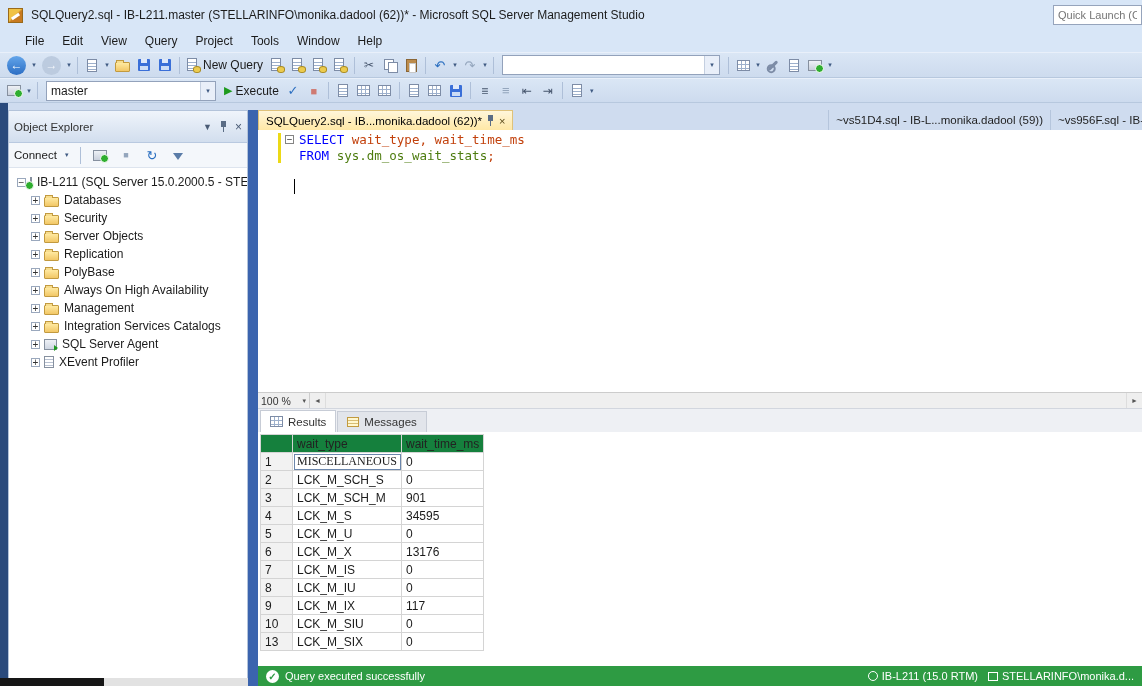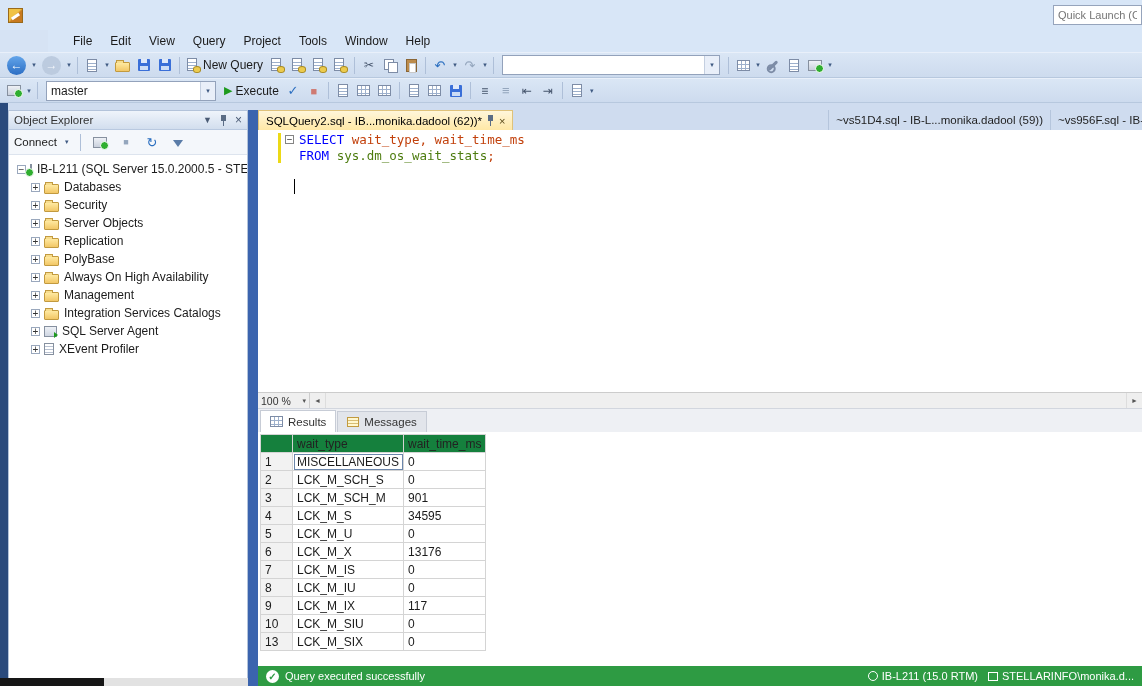--- a/index.html
+++ b/index.html
@@ -7,21 +7,21 @@
   body{font-family:"Liberation Sans",sans-serif;font-size:12px;color:#1b1b1b;background:#d6e3f4;position:relative;}
 
   
   .titlebar{height:30px;background:#d8e6f7;display:flex;align-items:center;padding-left:8px;}
   .app-icon{width:15px;height:15px;background:linear-gradient(135deg,#f0c244 0 45%,#c87a20 55% 100%);border:1px solid #9a6a1a;position:relative;}
   .app-icon::after{content:'';position:absolute;left:2px;top:6px;width:9px;height:3px;background:#fff;transform:rotate(-35deg);}
   .title-text{margin-left:8px;font-size:12px;white-space:nowrap;}
   .quick-launch{margin-left:auto;width:89px;height:20px;border:1px solid #96a4bc;background:#fff;font-family:"Liberation Sans",sans-serif;font-size:11px;color:#666;padding:0 4px;outline:none;}
 
   
-  .menubar{height:22px;display:flex;align-items:center;background:#d8e6f7;padding-left:16px;margin-left:48px;}
+  .menubar{height:22px;display:flex;align-items:center;background:#d8e6f7;padding-left:16px;}
   .menu-item{padding:3px 9px;cursor:default;}
 
   
   .toolbar{display:flex;align-items:center;background:linear-gradient(#dae6f5,#cddbee);border-top:1px solid #e9f0fa;border-bottom:1px solid #b7c8de;padding:0 4px;gap:1px;}
   #toolbar1{height:26px;}
   #toolbar2{height:25px;}
   .tbtn{height:22px;min-width:20px;display:flex;align-items:center;justify-content:center;padding:0 2px;border:1px solid transparent;}
   .tsep{width:1px;height:17px;background:#aebfd8;margin:0 3px;}
   .tcaret{font-size:7px;color:#3f5a82;width:8px;text-align:center;}
   .nav-c{width:19px;height:19px;border-radius:50%;color:#fff;font-size:12px;line-height:19px;text-align:center;}
@@ -65,21 +65,21 @@
   .i-wrench{width:12px;height:3px;background:#7d8ca6;transform:rotate(-45deg);border-radius:2px;position:relative;}
   .i-wrench::after{content:'';position:absolute;left:-2px;top:-2px;width:5px;height:5px;border:2px solid #7d8ca6;border-radius:50%;background:transparent;}
 
   
   .main{display:flex;height:583px;padding-top:7px;background:#cfdcef;position:relative;}
   .edge{width:8px;margin-top:-7px;background:#2a4a7c;}
   .splitter{width:10px;background:#3b64ae;}
 
   
   .oe{width:240px;display:flex;flex-direction:column;border:1px solid #b3c3da;border-bottom:none;background:#fff;}
-  .oe-header{height:19px;background:linear-gradient(#eff4fb,#d2deee);border-bottom:1px solid #b9c9e0;display:flex;align-items:center;padding:0 5px;font-size:11.5px;color:#333;}
+  .oe-header{height:32px;background:linear-gradient(#eff4fb,#d2deee);border-bottom:1px solid #b9c9e0;display:flex;align-items:center;padding:0 5px;font-size:11.5px;color:#333;}
   .oe-hicons{margin-left:auto;display:flex;align-items:center;gap:7px;}
   .oe-hicon{font-size:9px;color:#4a5b75;}
   .oe-connect{height:25px;display:flex;align-items:center;background:#f4f7fb;border-bottom:1px solid #dde4ee;padding:0 5px;gap:6px;font-size:11.5px;}
   .oe-tree{flex:1;background:#fff;padding-top:5px;overflow:hidden;}
   .titem{height:18px;display:flex;align-items:center;white-space:nowrap;overflow:hidden;font-size:12px;}
   .titem.root{padding-left:8px;}
   .titem.child{padding-left:22px;}
   .expander{flex:0 0 9px;width:9px;height:9px;border:1px solid #9aa8bd;background:#fff;color:#333;font-size:10px;line-height:7px;text-align:center;margin-right:4px;}
   .t-label{margin-left:5px;}
   .i-agent{width:13px;height:11px;background:linear-gradient(#eef1f6,#cfd6e2);border:1px solid #86909f;position:relative;}
@@ -116,36 +116,37 @@
   .rtab.active{background:#fff;height:22px;}
 
   .rpane{flex:1;background:#fff;padding:2px 0 0 2px;overflow:hidden;}
   table.grid{border-collapse:collapse;font-size:12px;table-layout:fixed;}
   .grid th,.grid td{border:1px solid #d4d4d4;height:18px;padding:0 4px;font-weight:normal;text-align:left;overflow:hidden;white-space:nowrap;}
   .grid th{background:#15803d;color:#222;}
   .grid td.rownum{background:#f2f2f2;width:32px;}
   .grid col.c-num{width:32px;}
   .grid col.c-type{width:106px;}
   .grid col.c-ms{width:76px;}
-  .cell-focus{outline:1px solid #6b86ab;outline-offset:-2px;}
+  .cell-focus{outline:1px solid #6b86ab;outline-offset:-2px;font-family:Liberation Serif, serif;}
 
   .statusbar{height:20px;background:#2e9b43;display:flex;align-items:center;gap:6px;padding:0 8px;color:#fff;font-size:11px;white-space:nowrap;overflow:hidden;}
   .check-circle{width:13px;height:13px;border-radius:50%;background:#fff;color:#2e9b43;font-size:10px;line-height:13px;text-align:center;font-weight:bold;flex:0 0 13px;}
   .sb-right{margin-left:auto;display:flex;align-items:center;gap:10px;}
   .sb-icon{width:10px;height:9px;border:1px solid #fff;background:transparent;}
   .sb-icon.round{border-radius:50%;width:10px;height:10px;}
 
   .oe-scroll-track{position:absolute;left:0;bottom:0;width:248px;height:8px;background:#e2e2e2;z-index:5;}
   .oe-scroll-thumb{width:104px;height:8px;background:#161616;}
 </style>
 </head>
 <body>
 
 <div class="titlebar">
   <span class="app-icon"></span>
+  <span class="title-text">SQLQuery2.sql - IB-L211.master (STELLARINFO\monika.dadool (62))* - Microsoft SQL Server Management Studio</span>
   <input class="quick-launch" placeholder="Quick Launch (Ctrl+Q)" style="">
 </div>
 
 <div class="menubar">
   <span class="menu-item">File</span>
   <span class="menu-item">Edit</span>
   <span class="menu-item">View</span>
   <span class="menu-item">Query</span>
   <span class="menu-item">Project</span>
   <span class="menu-item">Tools</span>

